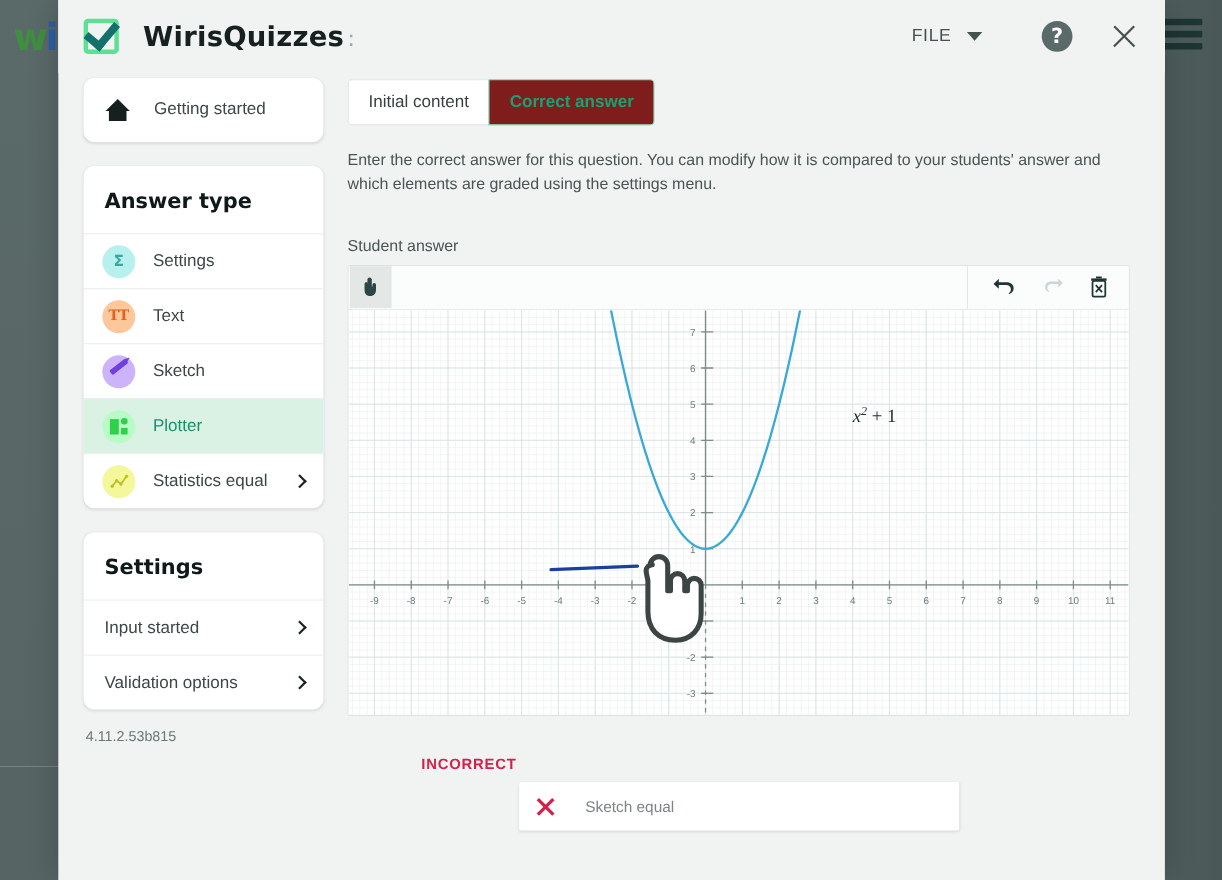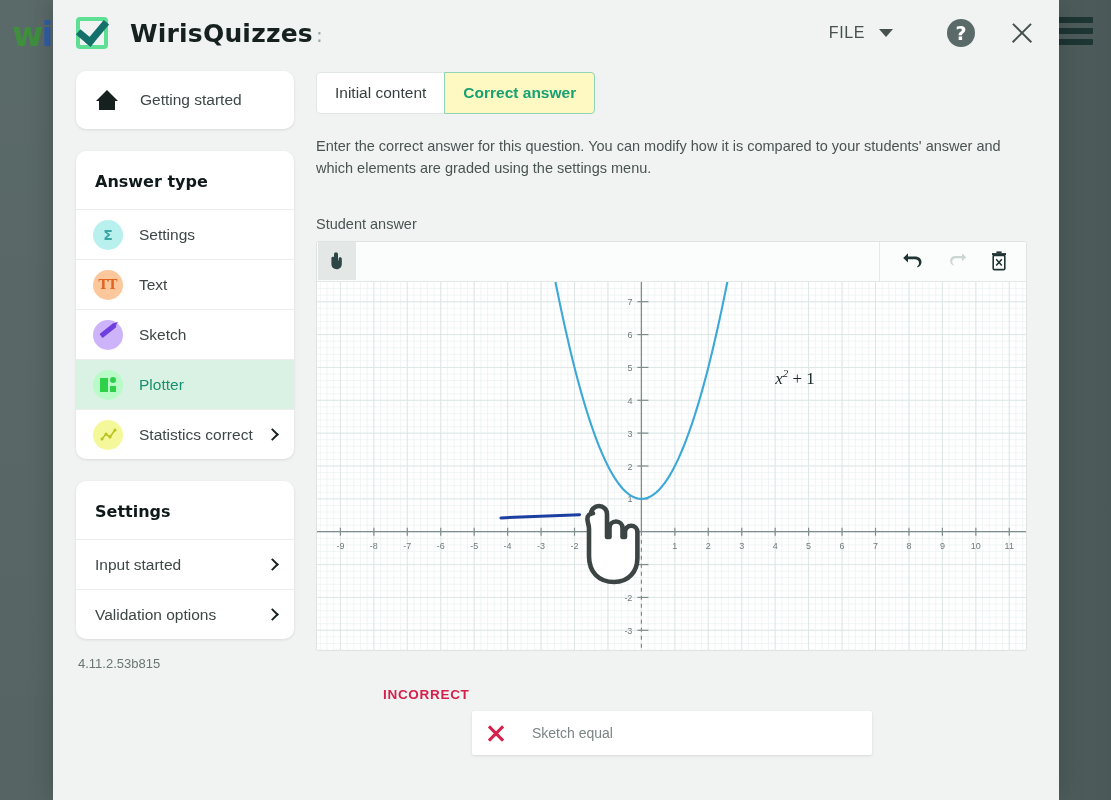--- a/index.html
+++ b/index.html
@@ -95,21 +95,21 @@
 
   
   #sidebar {
     width: 263px; flex: 0 0 263px; padding: 5px 22px 0 23px;
   }
   .card {
     background: #fff; border-radius: 10px; box-shadow: 0 1px 3px rgba(0,0,0,.10);
     overflow: hidden; margin-bottom: 22px;
   }
   .card-title {
-    font-size: 16px; font-weight: 700; color: #10191a; padding: 21px 19px 18px;
+    font-size: 19px; font-weight: 700; color: #10191a; padding: 21px 19px 18px;
     font-family: "DejaVu Sans", sans-serif;
   }
   .nav-row {
     display: flex; align-items: center; height: 50px; padding: 0 17px;
     border-top: 1px solid #eceeee; cursor: pointer; position: relative;
   }
   .card-title + .nav-row { border-top: 1px solid #eceeee; }
   .nav-row:first-child { border-top: none; }
   .nav-row.active { background: #d9f2e3; }
   .nav-label { font-size: 15.5px; color: #3d4746; margin-left: 16px; }
@@ -160,21 +160,21 @@
   
   #main { flex: 1 1 auto; padding: 6px 0 0 0; position: relative; min-width:0;}
   #tabs { display:flex; margin-left: 0; }
   .tab {
     font-size: 15.5px; padding: 12px 18px; background:#fff; color:#37403f;
     border: 1px solid #e2e6e5; cursor: pointer; line-height: 1;
   }
   .tab:first-child { border-radius: 4px 0 0 4px; }
   .tab:last-child { border-radius: 0 4px 4px 0; }
   .tab.active {
-    background:#fef9c3; color:#18a173; border-color:#8fd6b6; font-weight:700;
+    background:#7f1d1d; color:#18a173; border-color:#8fd6b6; font-weight:700;
     margin-left:-1px;
   }
   #tab-description {
     font-size: 14.5px; color: #4a5452; line-height: 1.52; margin-top: 21px;
     max-width: 712px;
   }
   #student-answer-label {
     font-size: 14.5px; color:#4a5452; margin-top: 37px; font-weight:400;
   }
 
@@ -295,21 +295,21 @@
         <div class="nav-row">
           <span class="nav-icon ic-stats">
             <svg width="20" height="20" viewBox="0 0 20 20">
               <polyline points="4,14 8,9 12,12 17,5" fill="none" stroke="#b9c221" stroke-width="1.6"></polyline>
               <circle cx="4" cy="14" r="1.5" fill="#b9c221"></circle>
               <circle cx="8" cy="9" r="1.5" fill="#b9c221"></circle>
               <circle cx="12" cy="12" r="1.5" fill="#b9c221"></circle>
               <circle cx="17" cy="5" r="1.5" fill="#b9c221"></circle>
             </svg>
           </span>
-          <span class="nav-label">Statistics correct</span>
+          <span class="nav-label">Statistics equal</span>
           <span class="chev"></span>
         </div>
       </div>
 
       <div class="card">
         <div class="card-title">Settings</div>
         <div class="nav-row">
           <span class="nav-label" style="margin-left:2px">Input started</span>
           <span class="chev"></span>
         </div>

